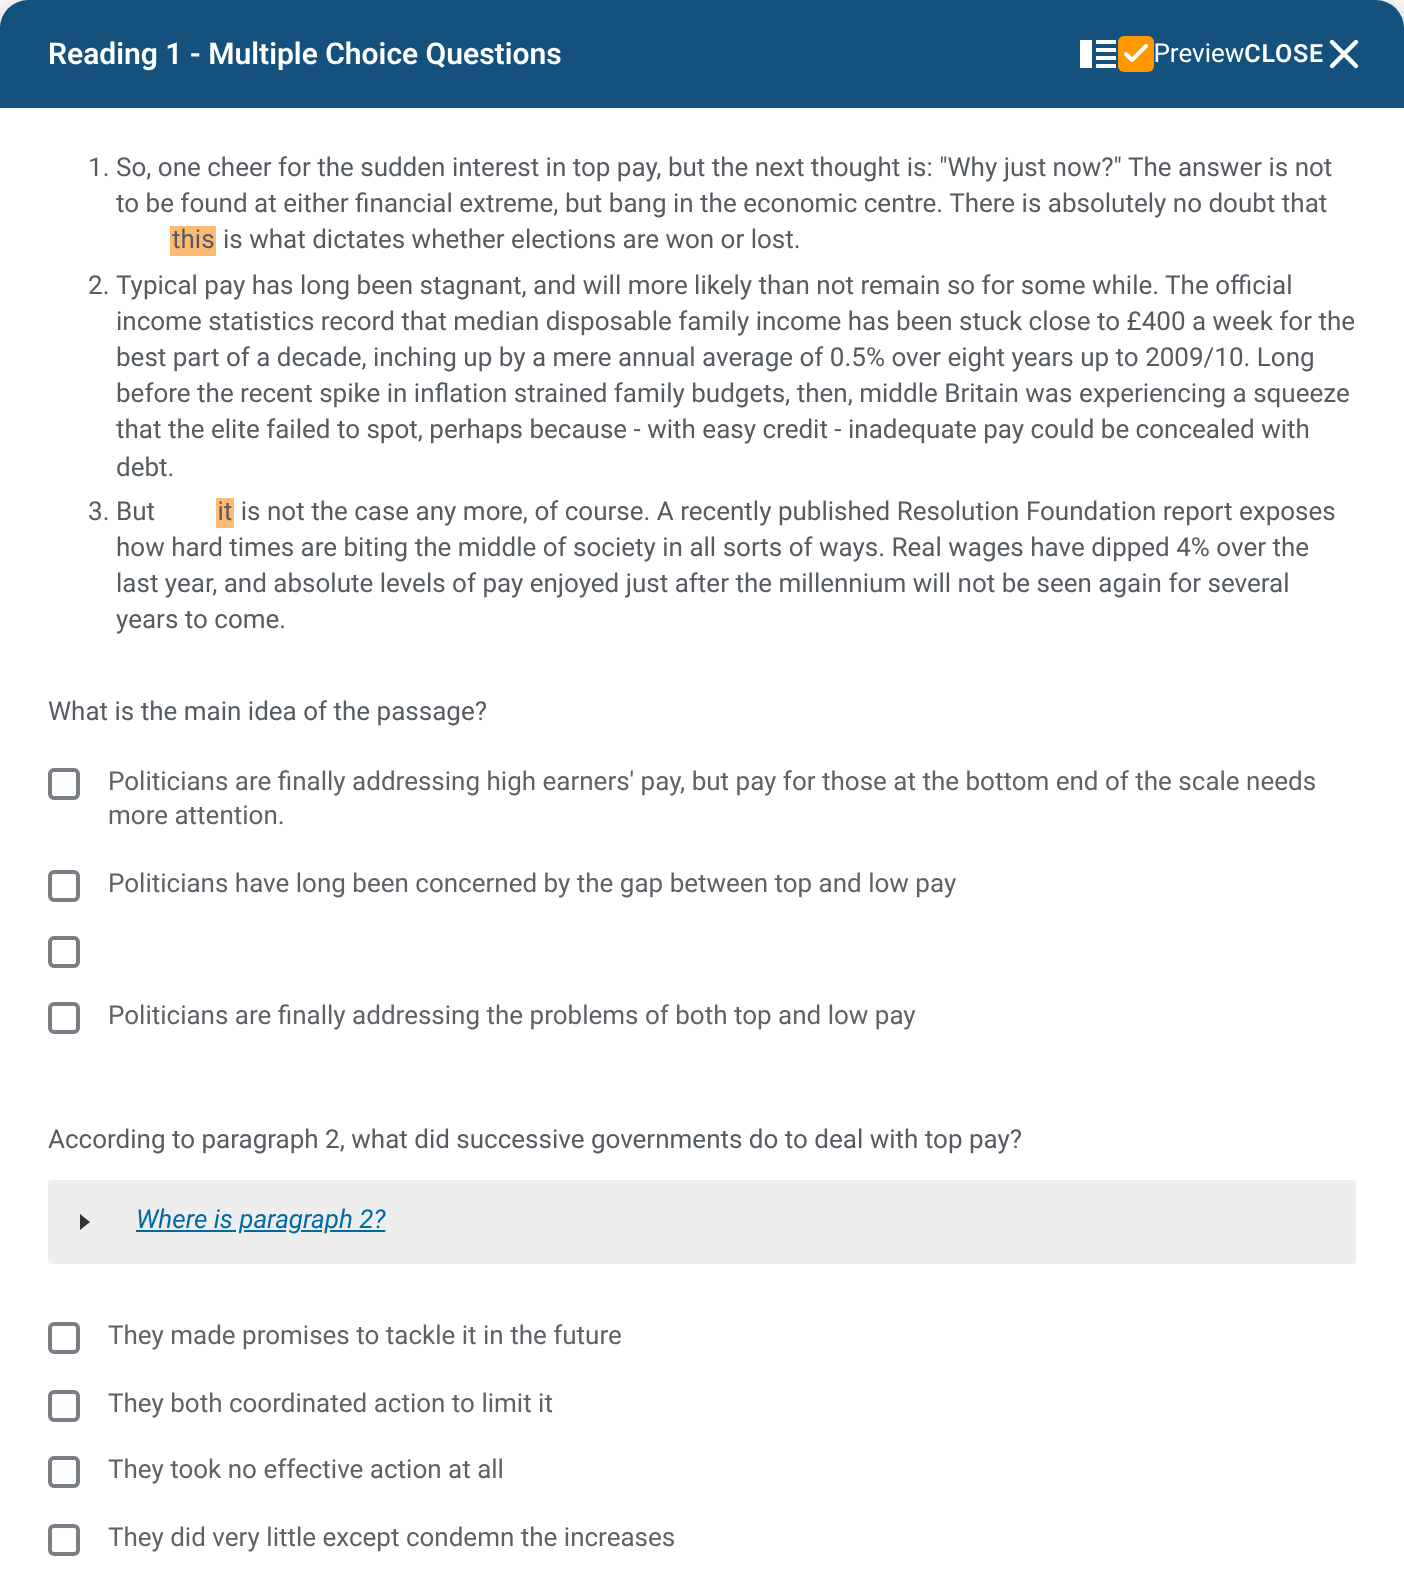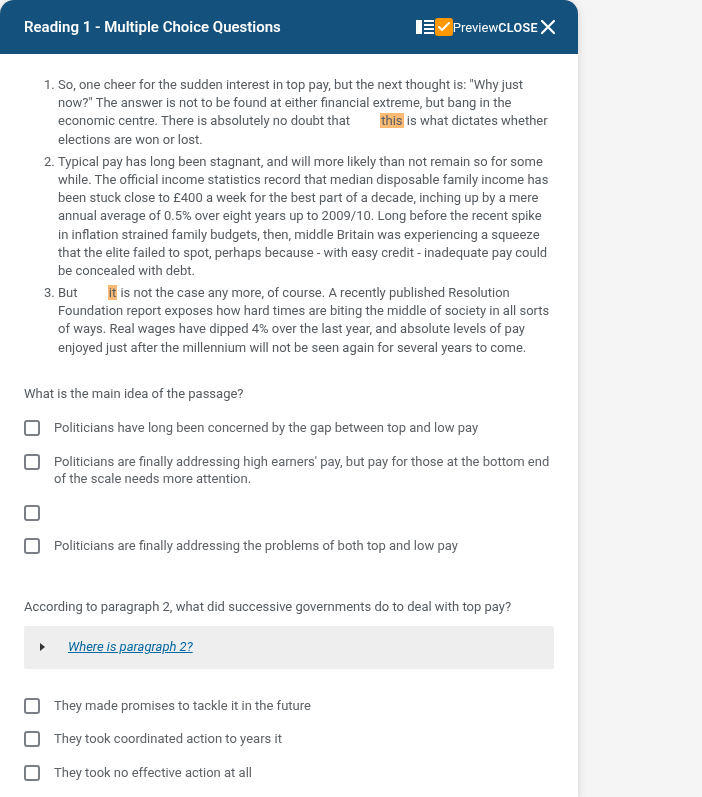--- a/index.html
+++ b/index.html
@@ -4,21 +4,21 @@
 <style>
   * { box-sizing: border-box; margin: 0; padding: 0; }
   body {
     font-family: -apple-system, BlinkMacSystemFont, "Segoe UI", Roboto, Arial, sans-serif;
     background: #f5f5f5;
     width: 702px;
     height: 797px;
     overflow: hidden;
   }
   .shell {
-    width: 578px;
+    width: 702px;
     height: 797px;
     background: #fff;
     border-radius: 14px 14px 0 0;
     overflow: hidden;
     box-shadow: 0 2px 8px rgba(0,0,0,0.15);
     display: flex;
     flex-direction: column;
   }
   .header {
     background: #14517c;
@@ -181,25 +181,25 @@
     <ol class="passage">
       <li><span>So, one cheer for the sudden interest in top pay, but the next thought is: "Why just now?" The answer is not to be found at either financial extreme, but bang in the economic centre. There is absolutely no doubt that </span><span class="hl">this</span><span> is what dictates whether elections are won or lost.</span></li>
       <li>Typical pay has long been stagnant, and will more likely than not remain so for some while. The official income statistics record that median disposable family income has been stuck close to £400 a week for the best part of a decade, inching up by a mere annual average of 0.5% over eight years up to 2009/10. Long before the recent spike in inflation strained family budgets, then, middle Britain was experiencing a squeeze that the elite failed to spot, perhaps because - with easy credit - inadequate pay could be concealed with debt.</li>
       <li><span>But </span><span class="hl">it</span><span> is not the case any more, of course. A recently published Resolution Foundation report exposes how hard times are biting the middle of society in all sorts of ways. Real wages have dipped 4% over the last year, and absolute levels of pay enjoyed just after the millennium will not be seen again for several years to come.</span></li>
     </ol>
 
     <div class="question">What is the main idea of the passage?</div>
     <div class="options">
       <div class="option">
           <div class="cb"></div>
+          <div class="label">Politicians are finally addressing high earners' pay, but pay for those at the bottom end of the scale needs more attention.</div>
+        </div>
+      <div class="option">
+          <div class="cb"></div>
           <div class="label">Politicians have long been concerned by the gap between top and low pay</div>
-        </div>
-      <div class="option">
-          <div class="cb"></div>
-          <div class="label">Politicians are finally addressing high earners' pay, but pay for those at the bottom end of the scale needs more attention.</div>
         </div>
       <div class="option">
           <div class="cb"></div>
         </div>
       <div class="option">
           <div class="cb"></div>
           <div class="label">Politicians are finally addressing the problems of both top and low pay</div>
         </div>
     </div>
 
@@ -212,21 +212,21 @@
       </div>
       <div class="text">Where is paragraph 2?</div>
     </div>
     <div class="options">
       <div class="option">
           <div class="cb"></div>
           <div class="label">They made promises to tackle it in the future</div>
         </div>
       <div class="option">
           <div class="cb"></div>
-          <div class="label">They took coordinated action to years it</div>
+          <div class="label">They both coordinated action to limit it</div>
         </div>
       <div class="option">
           <div class="cb"></div>
           <div class="label">They took no effective action at all</div>
         </div>
       <div class="option">
           <div class="cb"></div>
           <div class="label">They did very little except condemn the increases</div>
         </div>
     </div>

